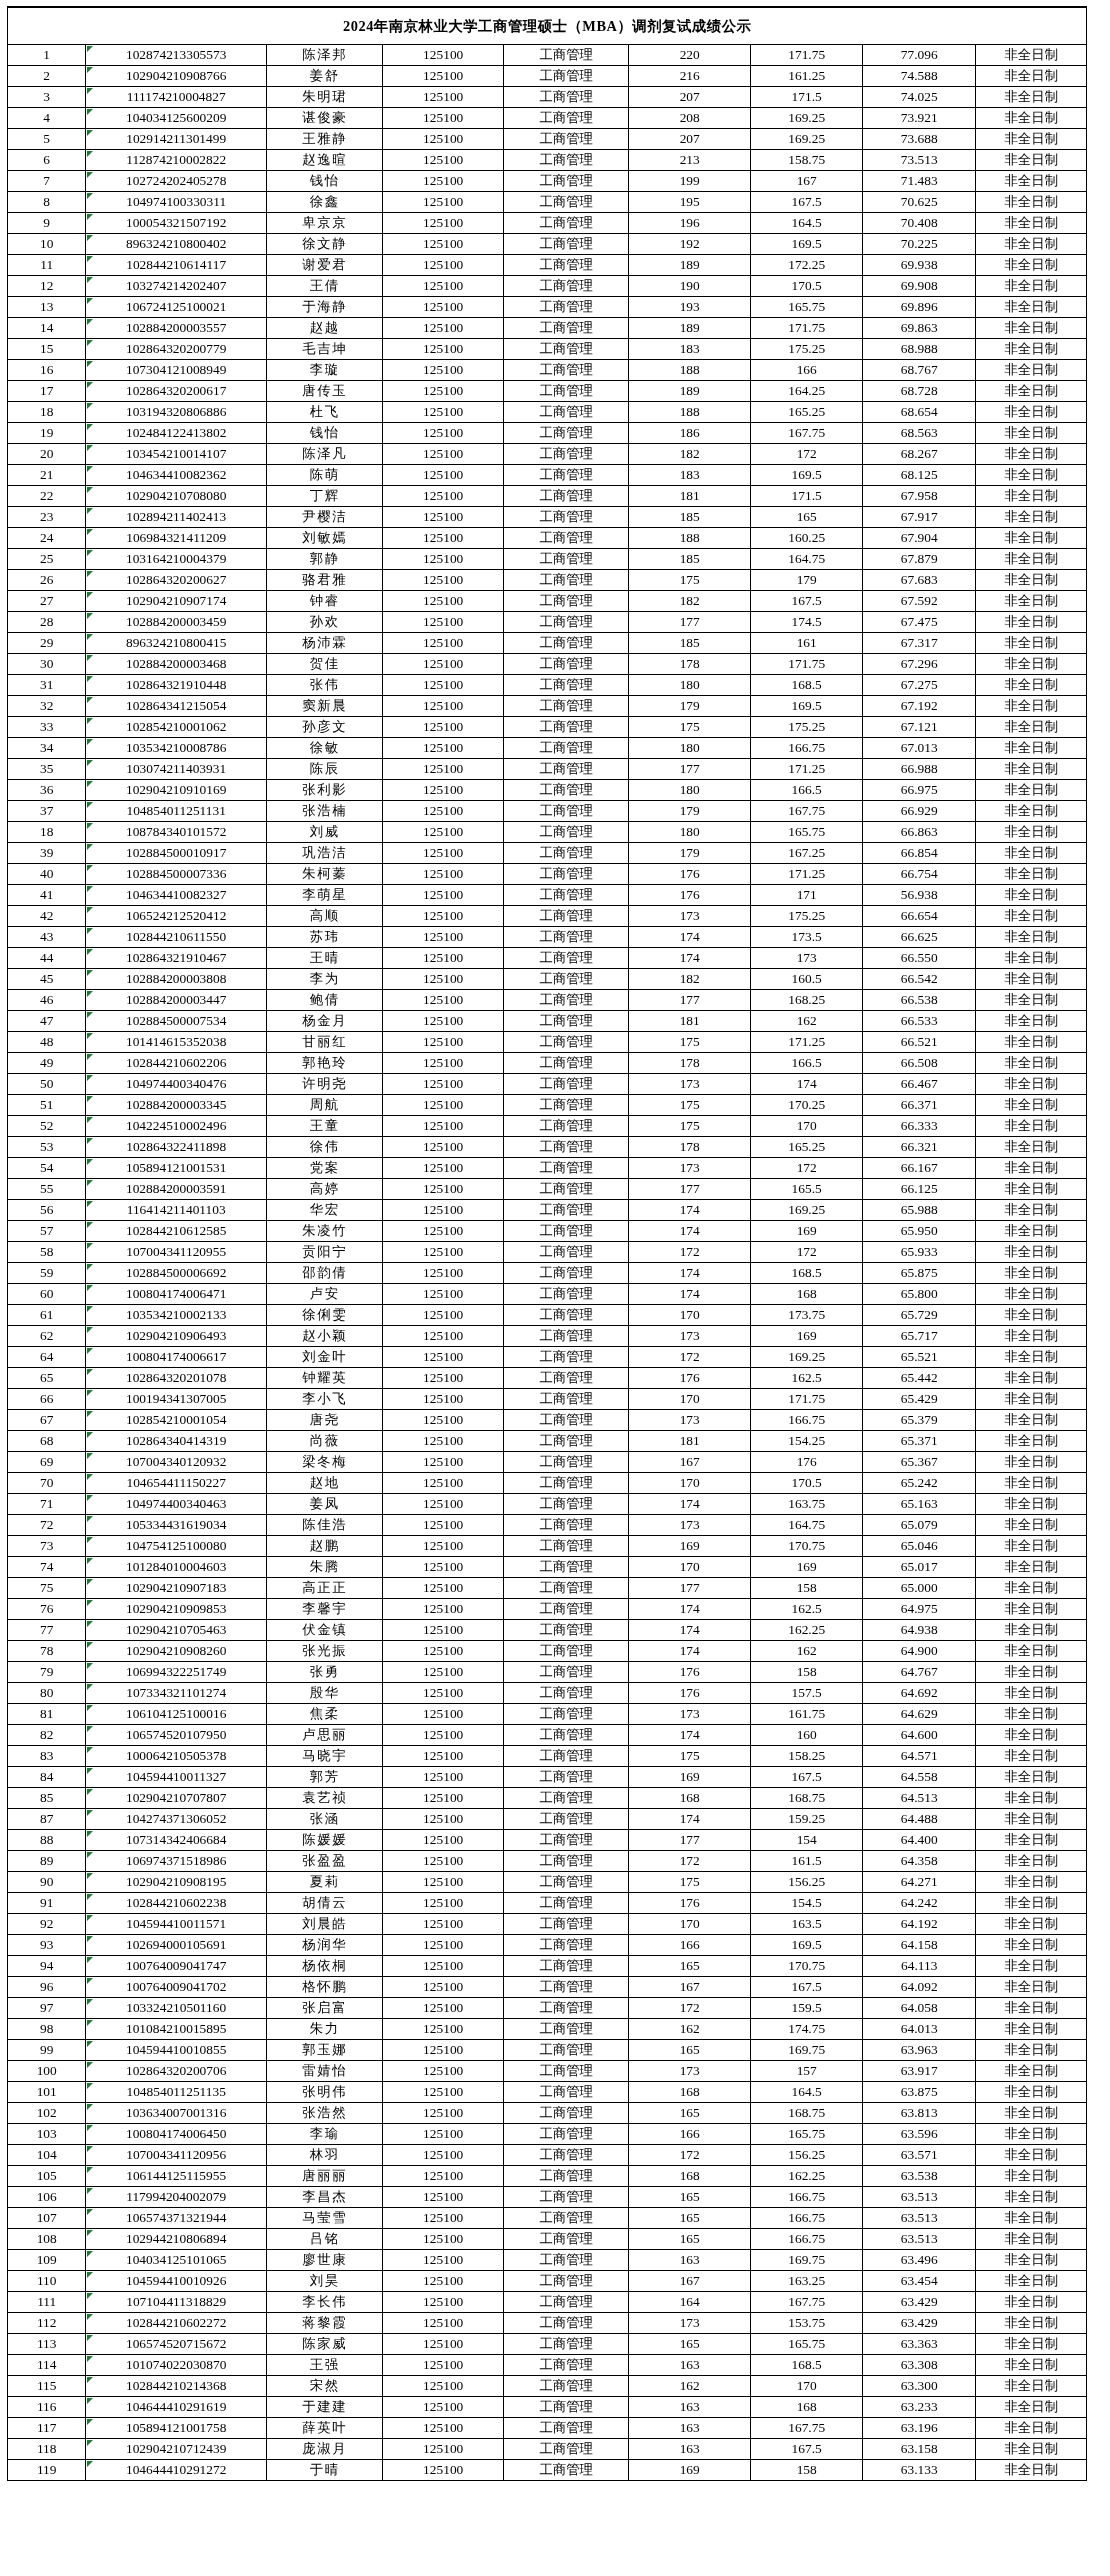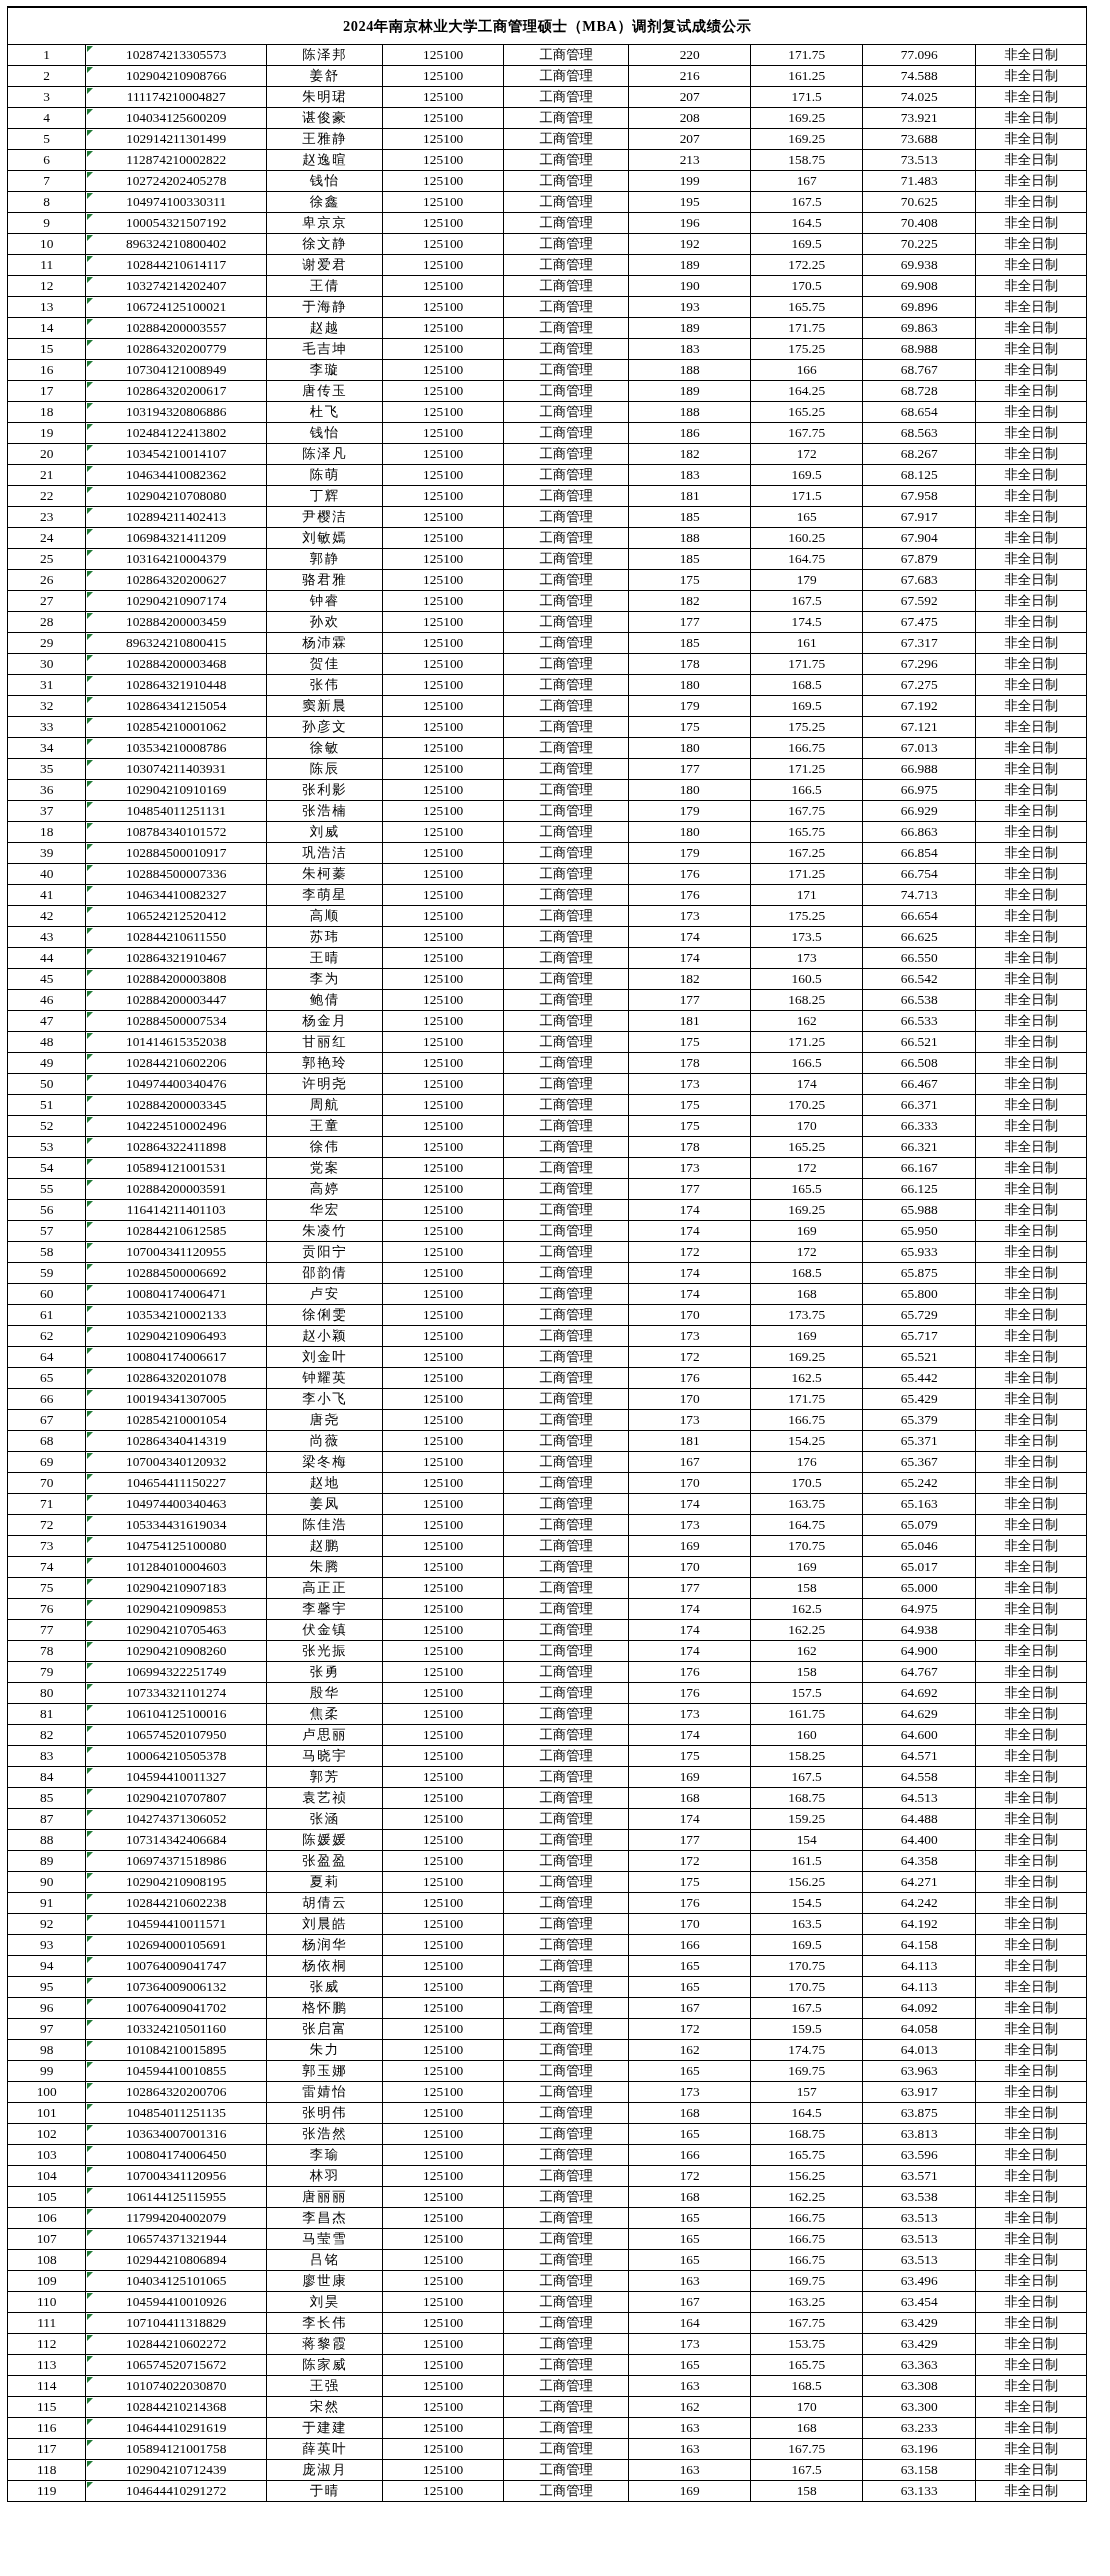--- a/index.html
+++ b/index.html
@@ -515,21 +515,21 @@
             <td class="category-cell">非全日制</td>
           </tr>
           <tr>
             <td class="seq-cell">41</td>
             <td class="candidate-no-cell cand">104634410082327</td>
             <td class="name-cell">李萌星</td>
             <td class="major-code-cell">125100</td>
             <td class="major-name-cell">工商管理</td>
             <td class="initial-score-cell">176</td>
             <td class="retest-score-cell">171</td>
-            <td class="total-score-cell">74.713</td>
+            <td class="total-score-cell">56.938</td>
             <td class="category-cell">非全日制</td>
           </tr>
           <tr>
             <td class="seq-cell">42</td>
             <td class="candidate-no-cell cand">106524212520412</td>
             <td class="name-cell">高顺</td>
             <td class="major-code-cell">125100</td>
             <td class="major-name-cell">工商管理</td>
             <td class="initial-score-cell">173</td>
             <td class="retest-score-cell">175.25</td>
@@ -1072,31 +1072,20 @@
             <td class="major-name-cell">工商管理</td>
             <td class="initial-score-cell">166</td>
             <td class="retest-score-cell">169.5</td>
             <td class="total-score-cell">64.158</td>
             <td class="category-cell">非全日制</td>
           </tr>
           <tr>
             <td class="seq-cell">94</td>
             <td class="candidate-no-cell cand">100764009041747</td>
             <td class="name-cell">杨依桐</td>
-            <td class="major-code-cell">125100</td>
-            <td class="major-name-cell">工商管理</td>
-            <td class="initial-score-cell">165</td>
-            <td class="retest-score-cell">170.75</td>
-            <td class="total-score-cell">64.113</td>
-            <td class="category-cell">非全日制</td>
-          </tr>
-          <tr>
-            <td class="seq-cell">95</td>
-            <td class="candidate-no-cell cand">107364009006132</td>
-            <td class="name-cell">张威</td>
             <td class="major-code-cell">125100</td>
             <td class="major-name-cell">工商管理</td>
             <td class="initial-score-cell">165</td>
             <td class="retest-score-cell">170.75</td>
             <td class="total-score-cell">64.113</td>
             <td class="category-cell">非全日制</td>
           </tr>
           <tr>
             <td class="seq-cell">96</td>
             <td class="candidate-no-cell cand">100764009041702</td>

